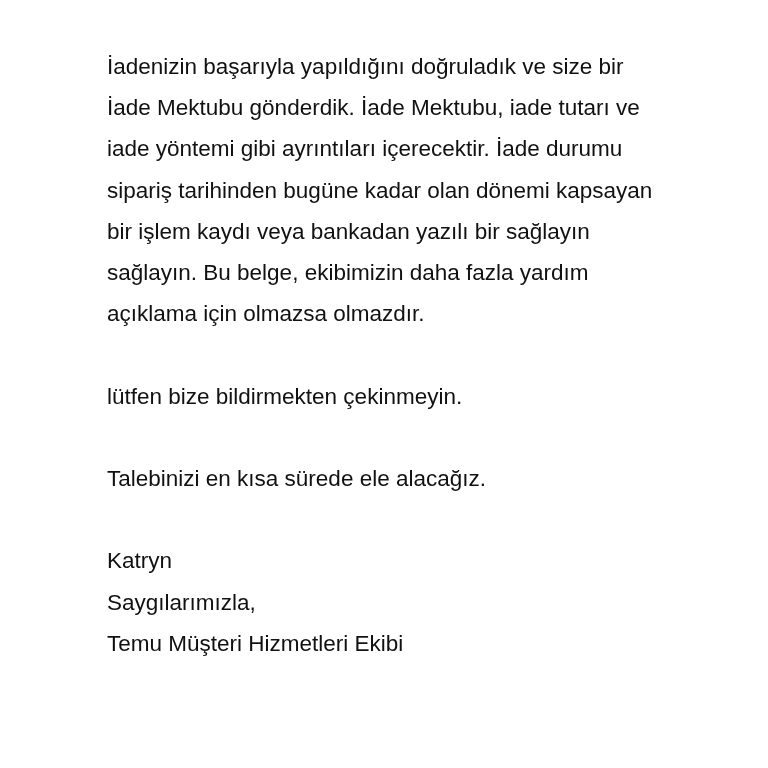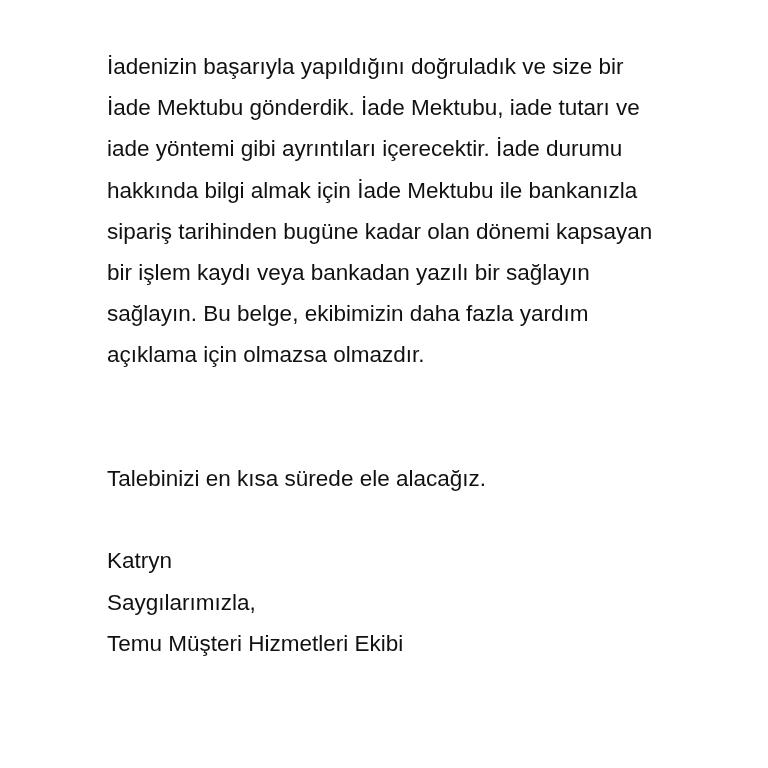--- a/index.html
+++ b/index.html
@@ -34,28 +34,28 @@
     }
   </style>
 </head>
 <body>
 
 <div class="message">
   <div>
     <span class="line">İadenizin başarıyla yapıldığını doğruladık ve size bir</span>
     <span class="line">İade Mektubu gönderdik. İade Mektubu, iade tutarı ve</span>
     <span class="line">iade yöntemi gibi ayrıntıları içerecektir. İade durumu</span>
-    <span class="line">hakkında bilgi almak için İade Mektubu ile bankanızla</span>
     <span class="line">sipariş tarihinden bugüne kadar olan dönemi kapsayan</span>
     <span class="line">bir işlem kaydı veya bankadan yazılı bir sağlayın</span>
     <span class="line">sağlayın. Bu belge, ekibimizin daha fazla yardım</span>
     <span class="line">açıklama için olmazsa olmazdır.</span>
   </div>
   <span class="para-gap"></span>
   <div>
+    <span class="line">lütfen bize bildirmekten çekinmeyin.</span>
   </div>
   <span class="para-gap"></span>
   <div>
     <span class="line">Talebinizi en kısa sürede ele alacağız.</span>
   </div>
   <span class="para-gap"></span>
   <div>
     <span class="line">Katryn</span>
     <span class="line">Saygılarımızla,</span>
     <span class="line">Temu Müşteri Hizmetleri Ekibi</span>

